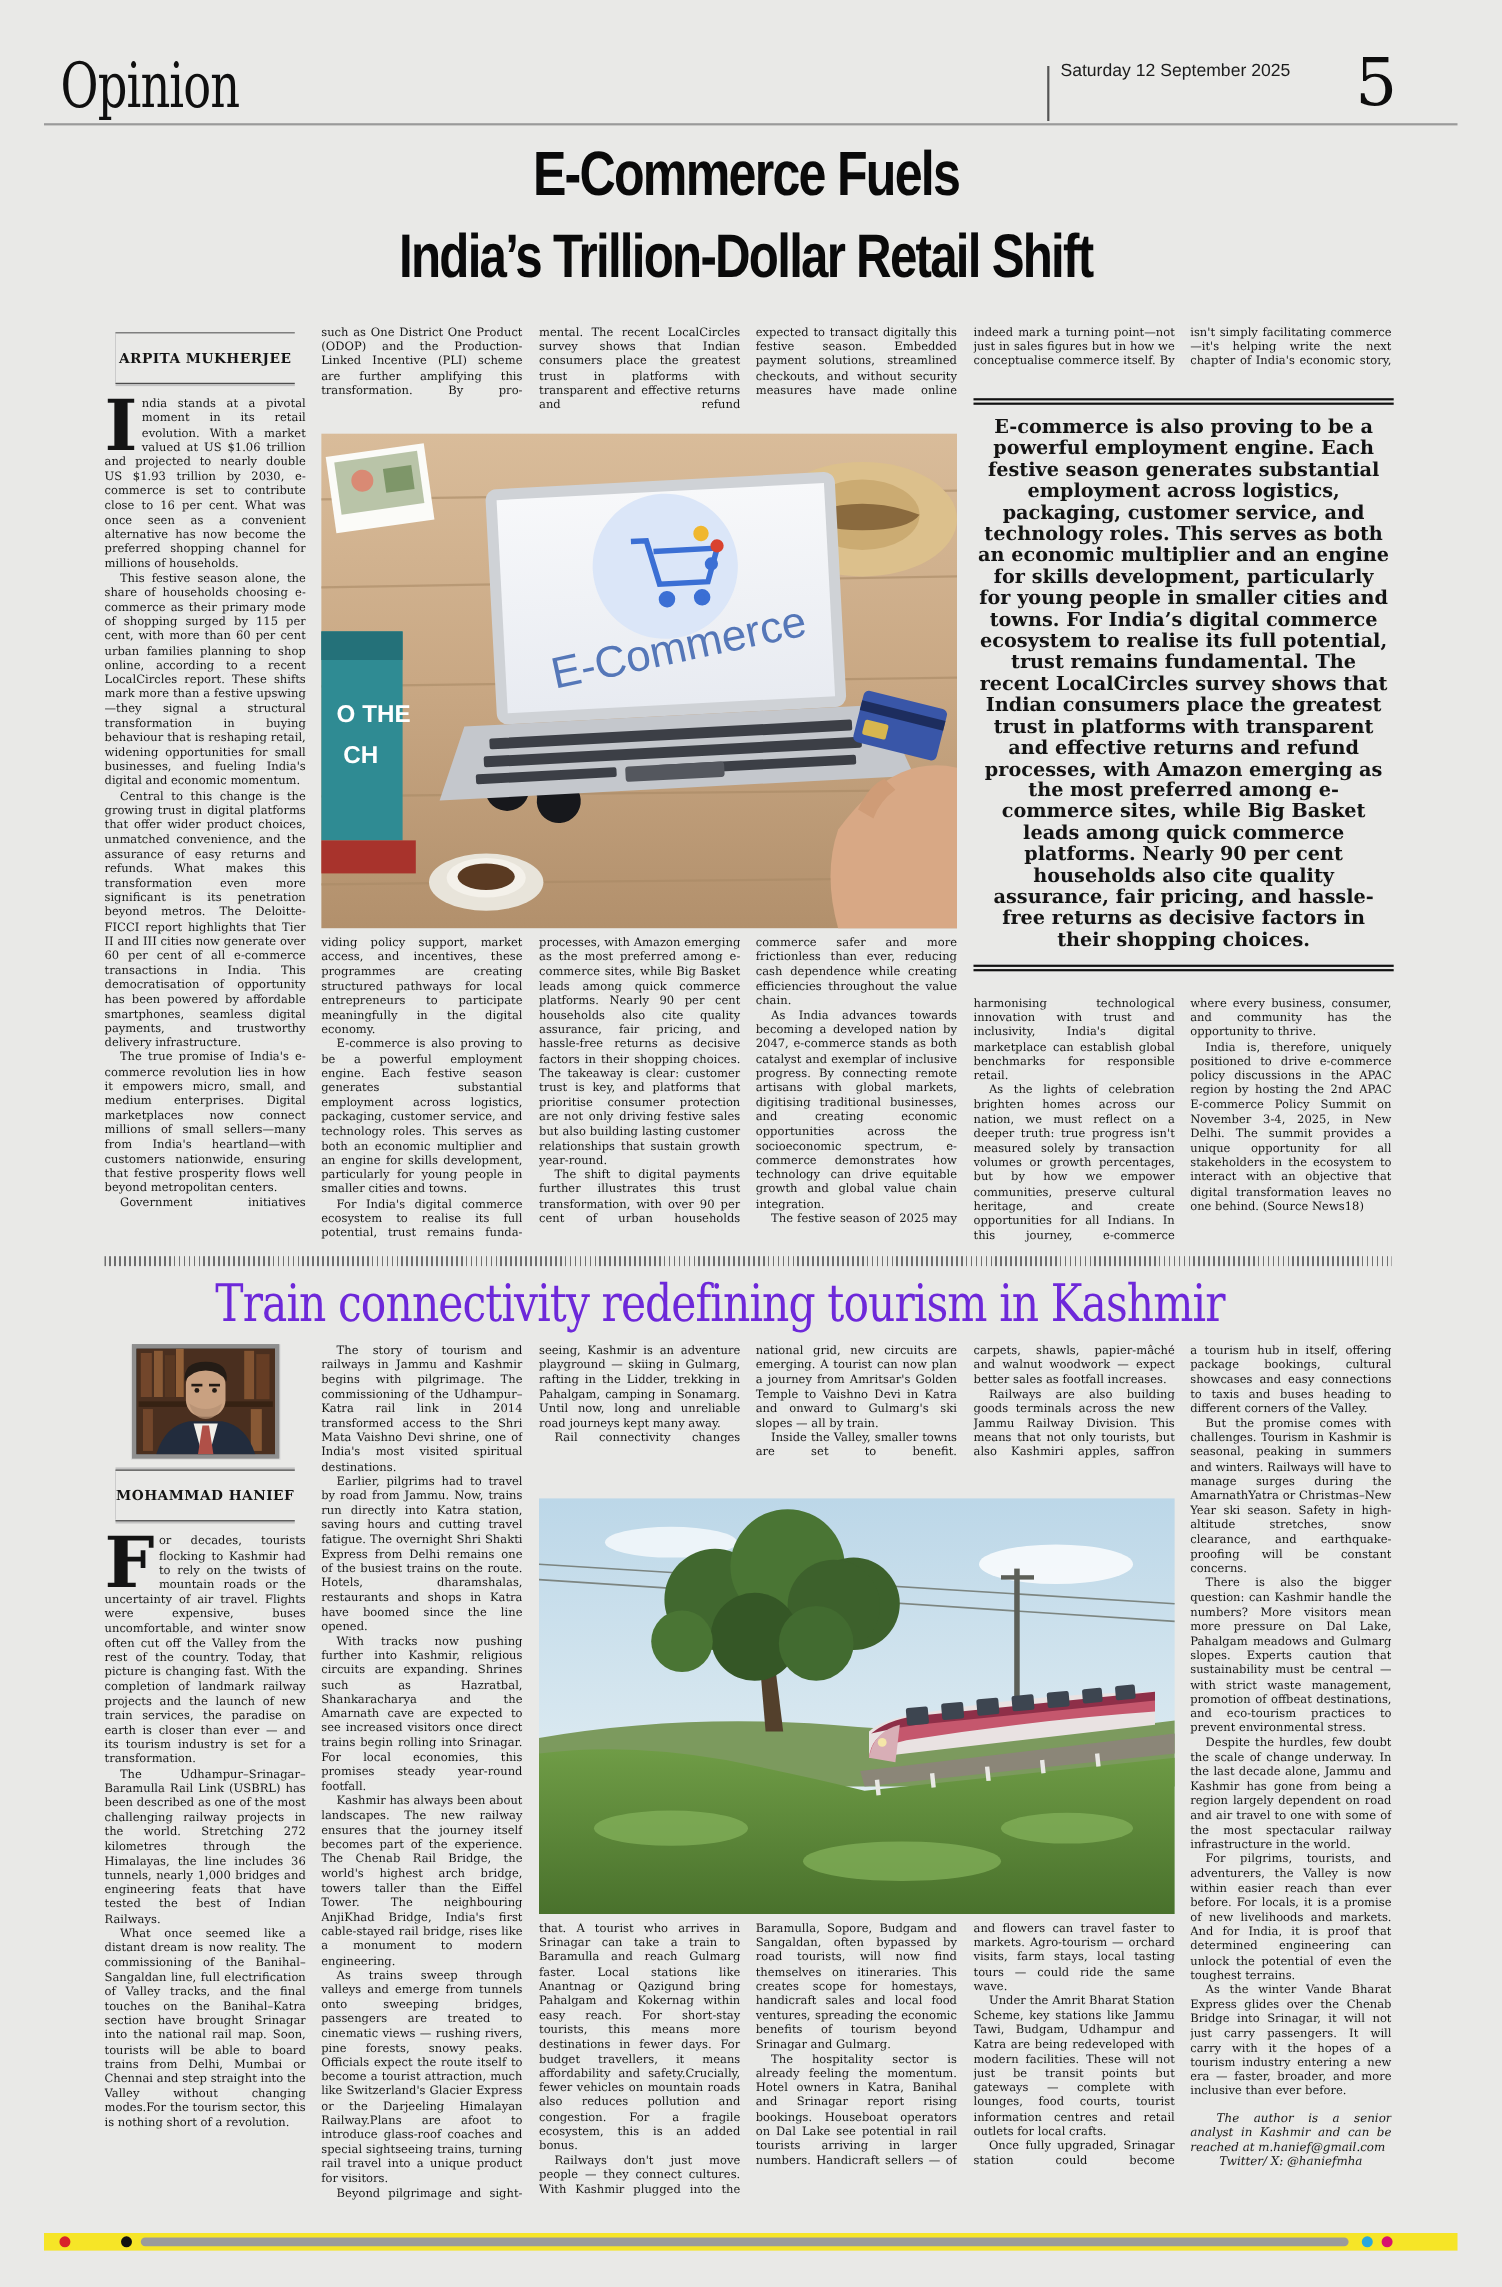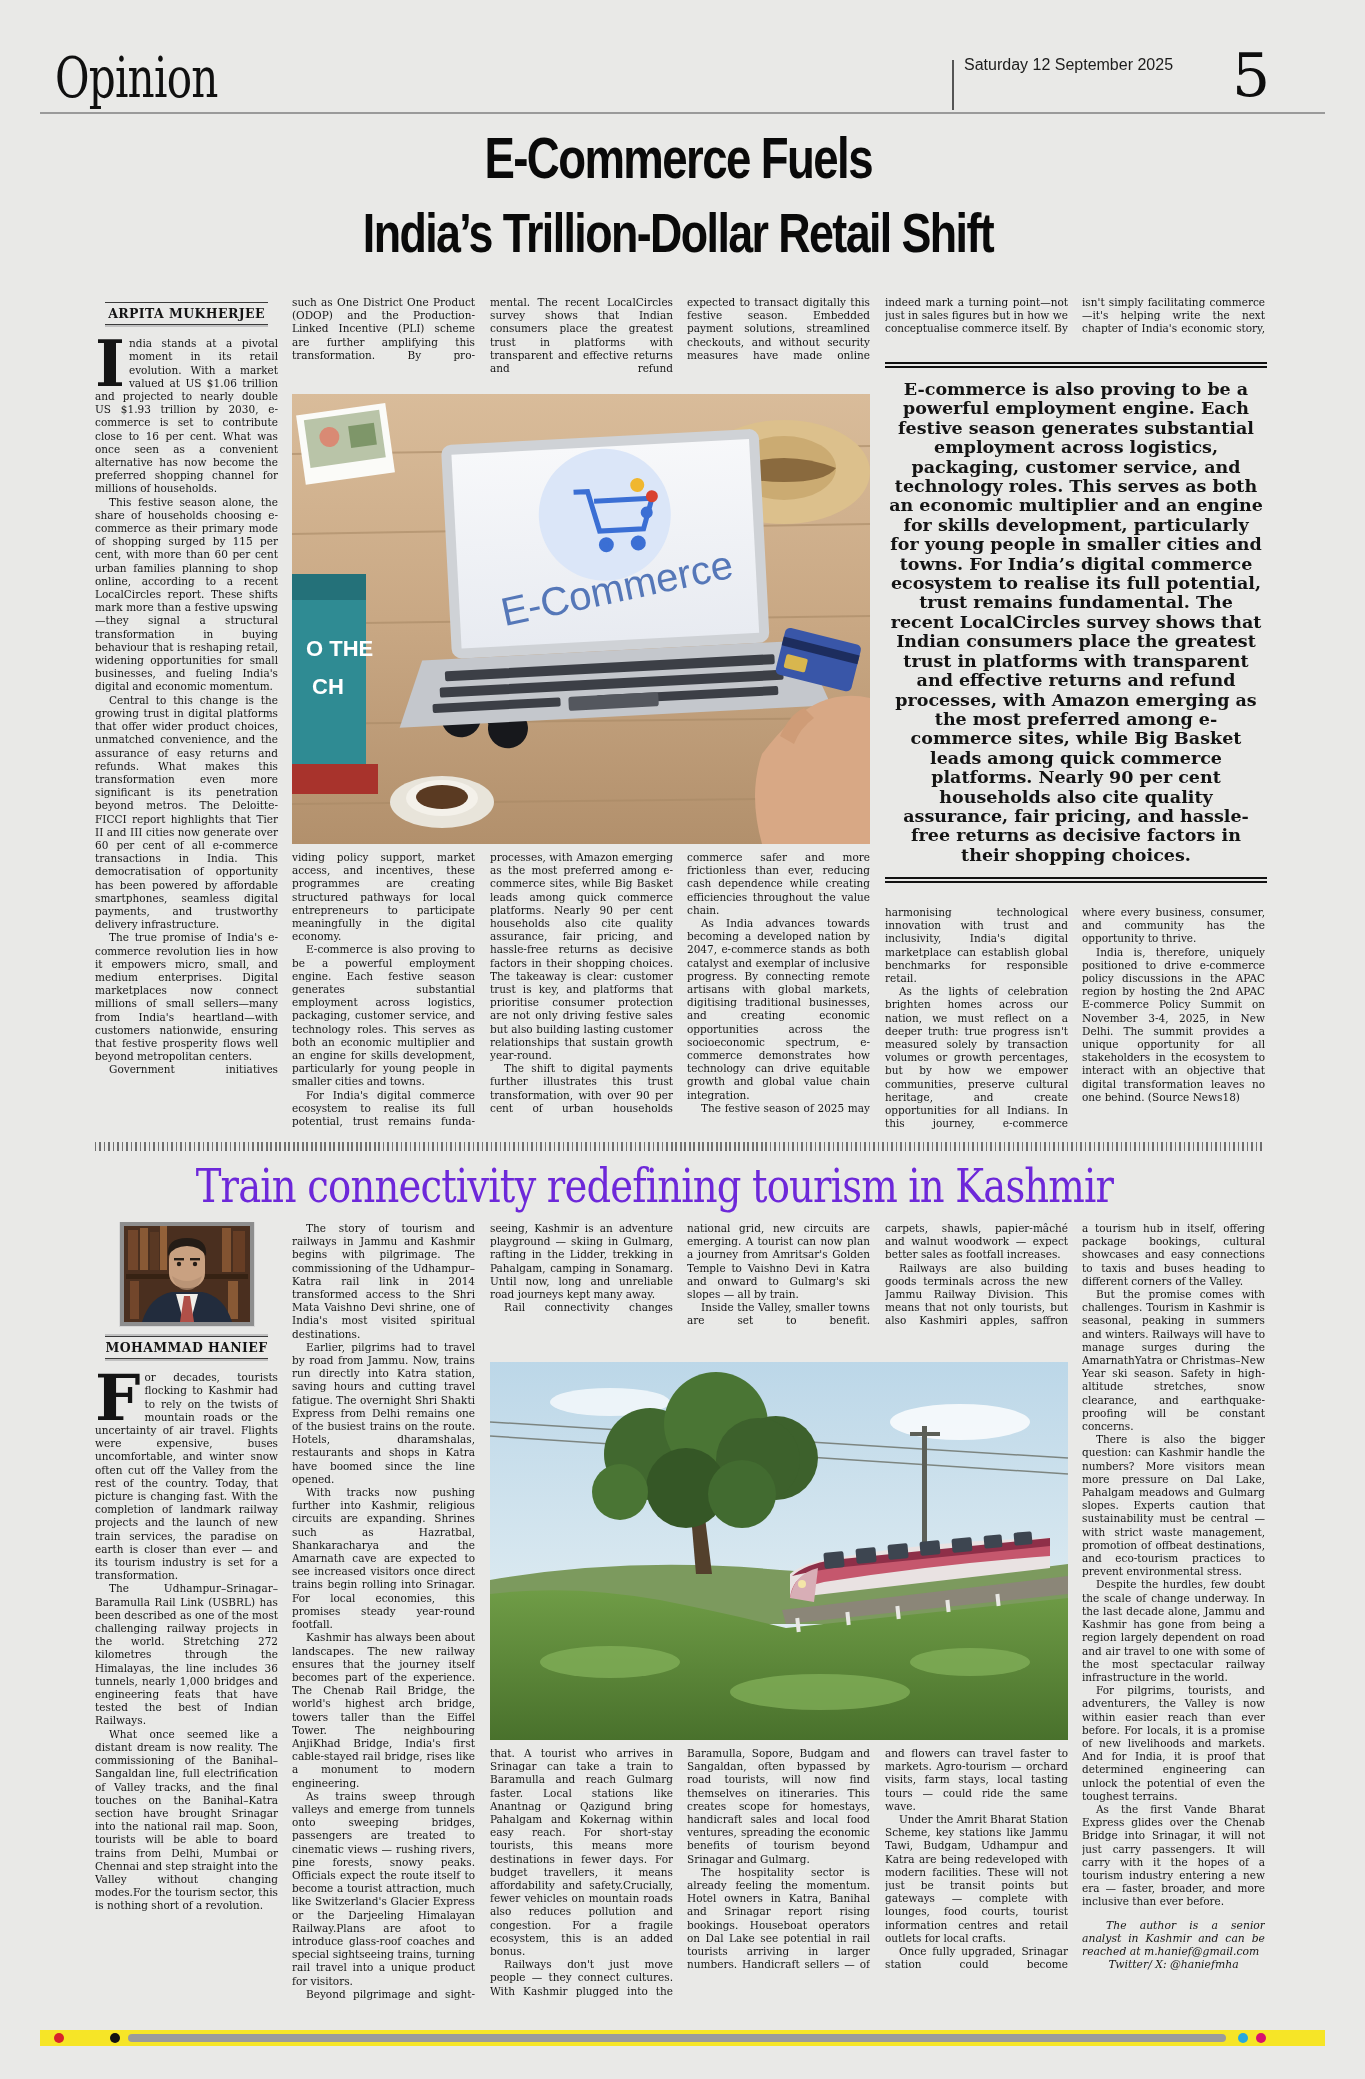--- a/index.html
+++ b/index.html
@@ -21,21 +21,21 @@
   .head1 .l1{font-size:57px;display:inline-block;transform:scaleX(.80);letter-spacing:-2px;}
   .head1 .l2{font-size:56px;display:inline-block;transform:scaleX(.80);letter-spacing:-2px;}
   .head2{font-family:"DejaVu Serif",serif;font-size:47px;text-align:left;color:#6d28d9;}
   .head2 span{display:inline-block;transform:scaleX(.82);letter-spacing:-1px;}
   
   .col{font-size:10.5px;line-height:13.2px;text-align:justify;overflow:hidden;}
   .para{margin:0;}
   .para.ind{text-indent:14px;}
   .para.fj{text-align-last:justify;}
   .dropcap{float:left;font-family:"DejaVu Serif",serif;font-weight:bold;font-size:64px;line-height:50px;padding:2px 4px 0 0;}
-  .byline{text-align:center;font-weight:bold;font-size:12.5px;letter-spacing:.4px;border-top:1px solid #3b3b3b;border-bottom:1px solid #3b3b3b;box-shadow:0 2px 0 #c2c2c2,0 -2px 0 #c2c2c2;padding:4px 0;margin:0 10px 12px 10px;}
+  .byline{text-align:center;font-weight:bold;font-size:12.5px;letter-spacing:.4px;border-top:1px solid #3b3b3b;border-bottom:1px solid #3b3b3b;box-shadow:0 2px 0 #c2c2c2,0 -2px 0 #c2c2c2;padding:16px 0;margin:0 10px 12px 10px;}
   .pullquote{font-family:"DejaVu Serif",serif;font-weight:bold;font-size:17.5px;line-height:19.4px;text-align:center;border-top:6px double #111;border-bottom:6px double #111;padding:12px 2px;}
   .hatch{background:repeating-linear-gradient(90deg,#6e6e6e 0 1.5px,transparent 1.5px 4.5px);}
   .photo-frame{border:4px solid #8e8e8e;outline:1px solid #d8d8d8;background:#333;}
   .credit{font-style:italic;margin:10px 0 0 0;text-indent:24px;font-size:10.8px;}
   .credit2{font-style:italic;text-align:center;margin:0;font-size:10.8px;}
   
   .printbar{background:#f6e527;}
   .dot{border-radius:50%;position:absolute;top:3px;width:10px;height:10px;}
   .graybar{position:absolute;top:4px;height:8px;border-radius:4px;background:#9b9b9b;}
 </style>
@@ -353,21 +353,21 @@
     <p class="para ind fj">Once fully upgraded, Srinagar station could become</p>
   </div>
 
 <div class="abs col" style="left:1082px;top:1222px;width:183px;height:790px;">
   <div>
       <p class="para">a tourism hub in itself, offering package bookings, cultural showcases and easy connections to taxis and buses heading to different corners of the Valley.</p>
       <p class="para ind">But the promise comes with challenges. Tourism in Kashmir is seasonal, peaking in summers and winters. Railways will have to manage surges during the AmarnathYatra or Christmas–New Year ski season. Safety in high-altitude stretches, snow clearance, and earthquake-proofing will be constant concerns.</p>
       <p class="para ind">There is also the bigger question: can Kashmir handle the numbers? More visitors mean more pressure on Dal Lake, Pahalgam meadows and Gulmarg slopes. Experts caution that sustainability must be central — with strict waste management, promotion of offbeat destinations, and eco-tourism practices to prevent environmental stress.</p>
       <p class="para ind">Despite the hurdles, few doubt the scale of change underway. In the last decade alone, Jammu and Kashmir has gone from being a region largely dependent on road and air travel to one with some of the most spectacular railway infrastructure in the world.</p>
       <p class="para ind">For pilgrims, tourists, and adventurers, the Valley is now within easier reach than ever before. For locals, it is a promise of new livelihoods and markets. And for India, it is proof that determined engineering can unlock the potential of even the toughest terrains.</p>
-      <p class="para ind">As the first Vande Bharat Express glides over the Chenab Bridge into Srinagar, it will not just carry passengers. It will carry with it the hopes of a tourism industry entering a new era — faster, broader, and more inclusive than ever before.</p>
+      <p class="para ind">As the winter Vande Bharat Express glides over the Chenab Bridge into Srinagar, it will not just carry passengers. It will carry with it the hopes of a tourism industry entering a new era — faster, broader, and more inclusive than ever before.</p>
     </div>
   <p class="credit">The author is a senior analyst in Kashmir and can be reached at m.hanief@gmail.com</p>
   <p class="credit2">Twitter/ X: @haniefmha</p>
 </div>
 
 <div class="abs printbar" style="left:40px;top:2030px;width:1285px;height:16px;">
   <span class="dot" style="left:14px;background:#d8232a;"></span>
   <span class="dot" style="left:70px;background:#111111;"></span>
   <span class="graybar" style="left:88px;width:1098px;"></span>
   <span class="dot" style="left:1198px;background:#28a8dd;"></span>

